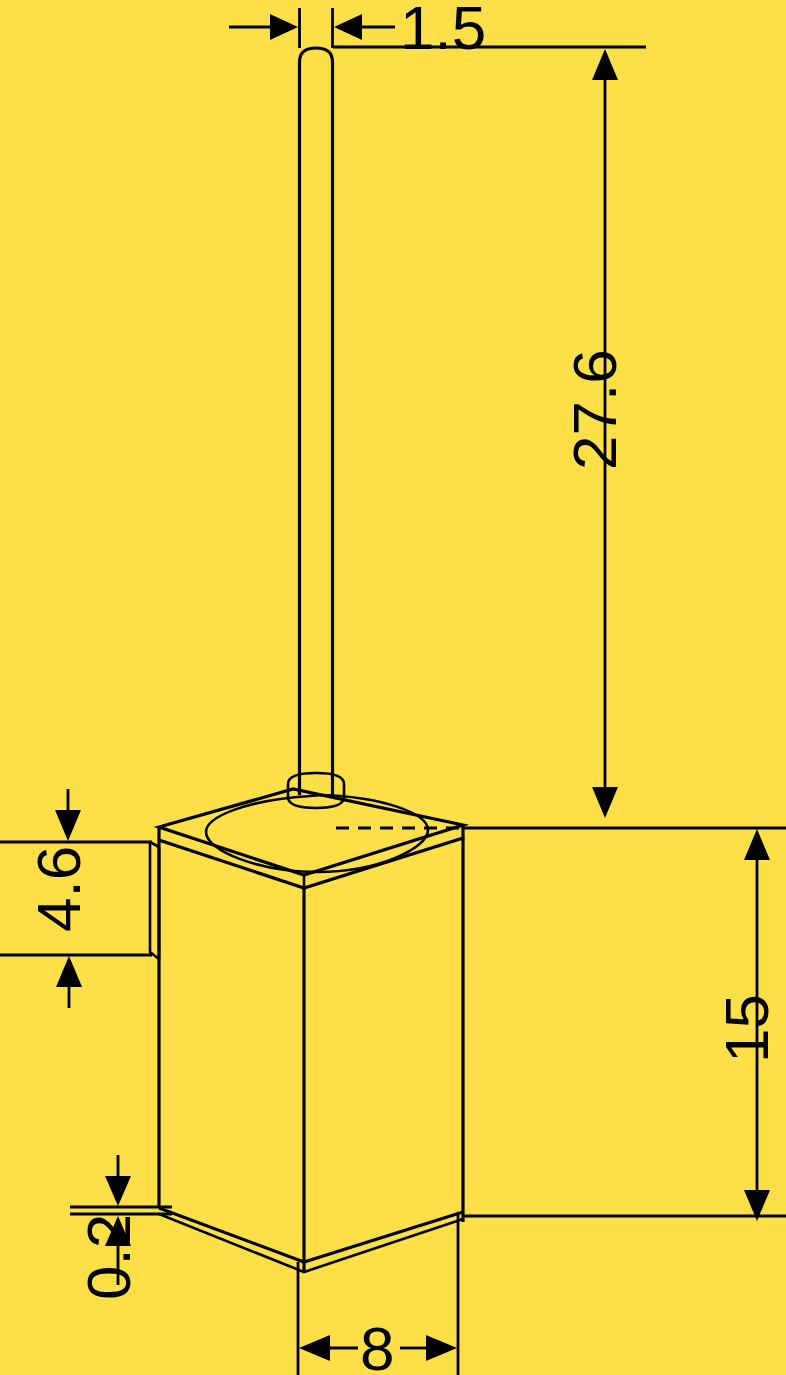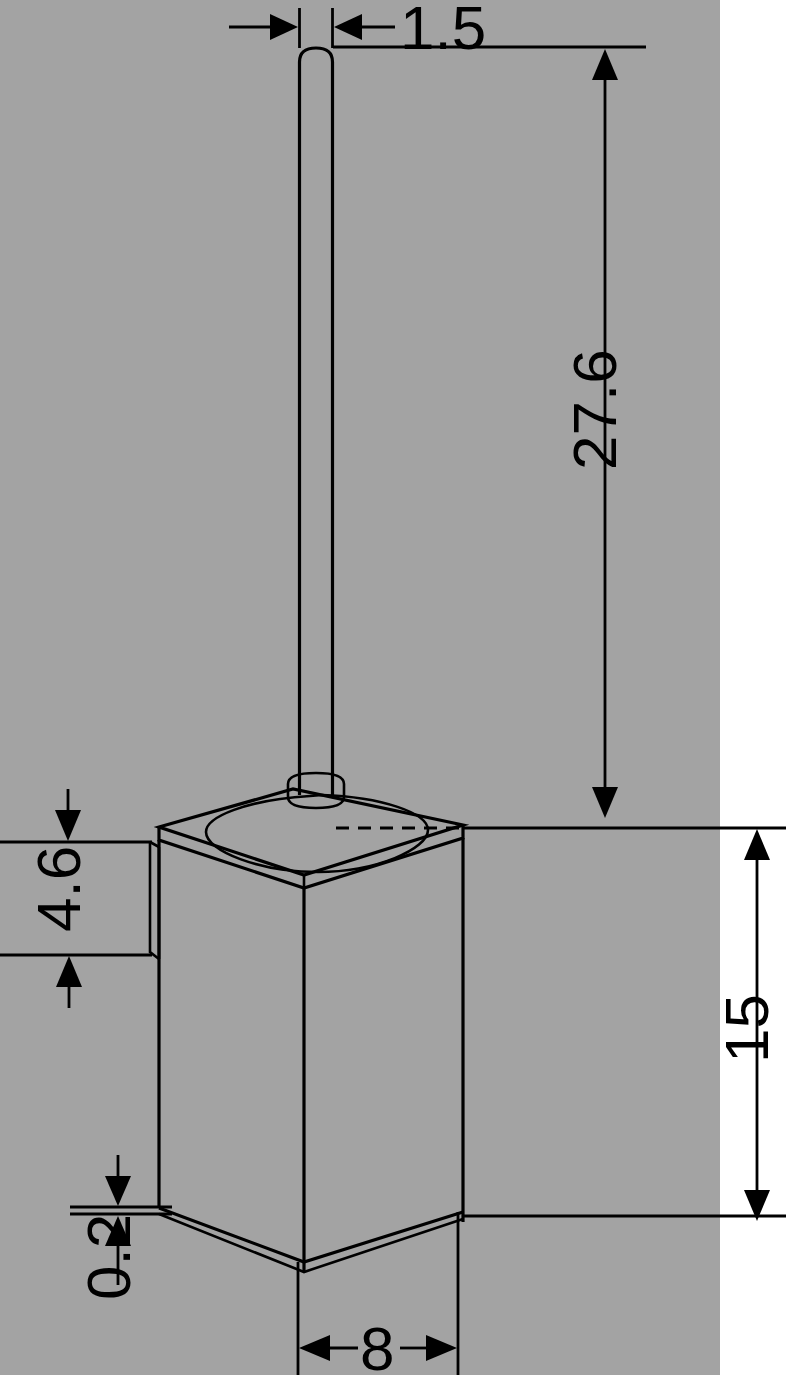--- a/index.html
+++ b/index.html
@@ -8,23 +8,23 @@
     background: #ffffff;
   }
   body {
     width: 786px;
     height: 1375px;
     font-family: "Liberation Sans", sans-serif;
     overflow: hidden;
   }
   #drawing-root {
     position: relative;
-    width: 720px;
+    width: 786px;
     height: 1375px;
-    background: #a3a3a3;
+    background: #fde047;
   }
   svg.tech-drawing {
     display: block;
     width: 786px;
     height: 1375px;
   }
   .obj-line {
     stroke: #000000;
     fill: none;
     stroke-width: 3.2;

